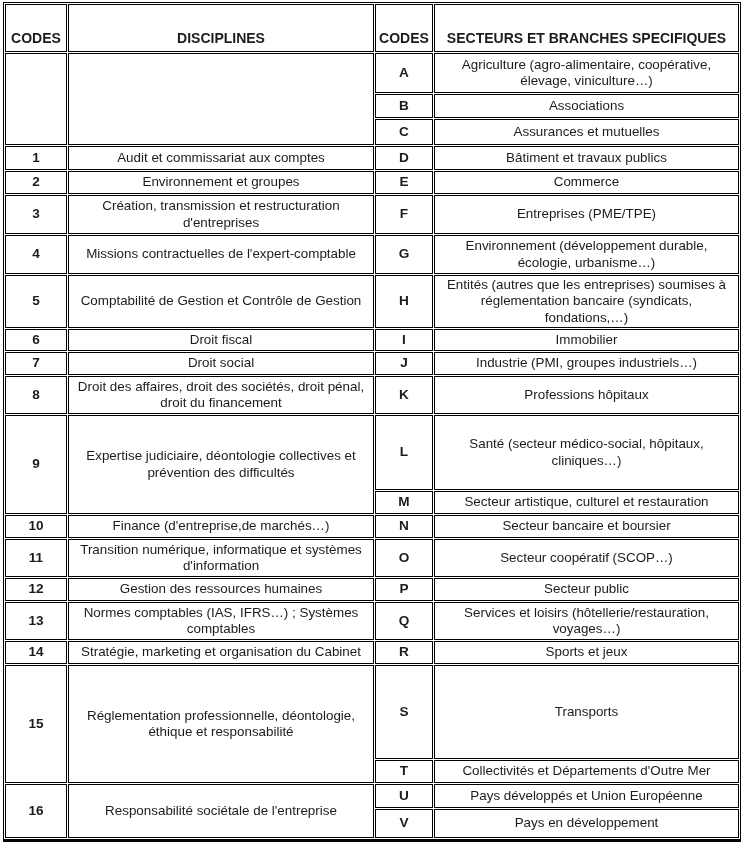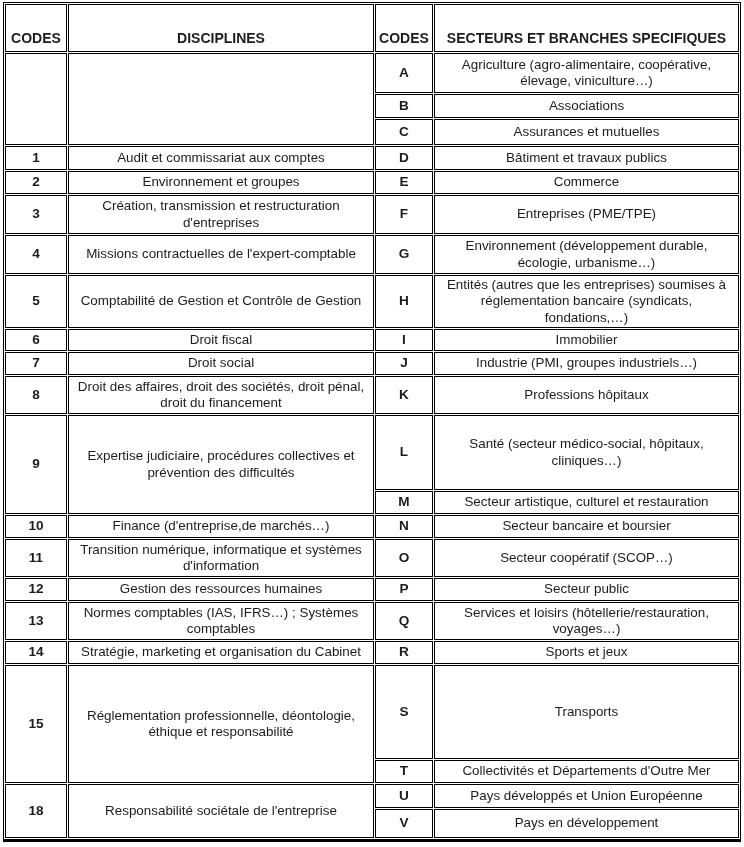--- a/index.html
+++ b/index.html
@@ -131,21 +131,21 @@
     </tr>
     <tr style="height:38px;">
       <td class="code">8</td>
       <td>Droit des affaires, droit des sociétés, droit pénal, droit du financement</td>
       <td class="code">K</td>
       <td>Professions hôpitaux</td>
     </tr>
 
     <tr style="height:75px;">
       <td class="code" rowspan="2">9</td>
-      <td rowspan="2">Expertise judiciaire, procédures collectives et prévention des difficultés</td>
+      <td rowspan="2">Expertise judiciaire, déontologie collectives et prévention des difficultés</td>
       <td class="code">L</td>
       <td>Santé (secteur médico-social, hôpitaux, cliniques…)</td>
     </tr>
     <tr style="height:23px;">
       <td class="code">M</td>
       <td>Secteur artistique, culturel et restauration</td>
     </tr>
 
     <tr style="height:23px;">
       <td class="code">10</td>
@@ -183,21 +183,21 @@
       <td rowspan="2">Réglementation professionnelle, déontologie, éthique et responsabilité</td>
       <td class="code">S</td>
       <td>Transports</td>
     </tr>
     <tr style="height:23px;">
       <td class="code">T</td>
       <td>Collectivités et Départements d'Outre Mer</td>
     </tr>
 
     <tr style="height:24px;">
-      <td class="code" rowspan="2">18</td>
+      <td class="code" rowspan="2">16</td>
       <td rowspan="2">Responsabilité sociétale de l'entreprise</td>
       <td class="code">U</td>
       <td>Pays développés et Union Européenne</td>
     </tr>
     <tr style="height:29px;">
       <td class="code">V</td>
       <td>Pays en développement</td>
     </tr>
   </tbody>
     </table>

